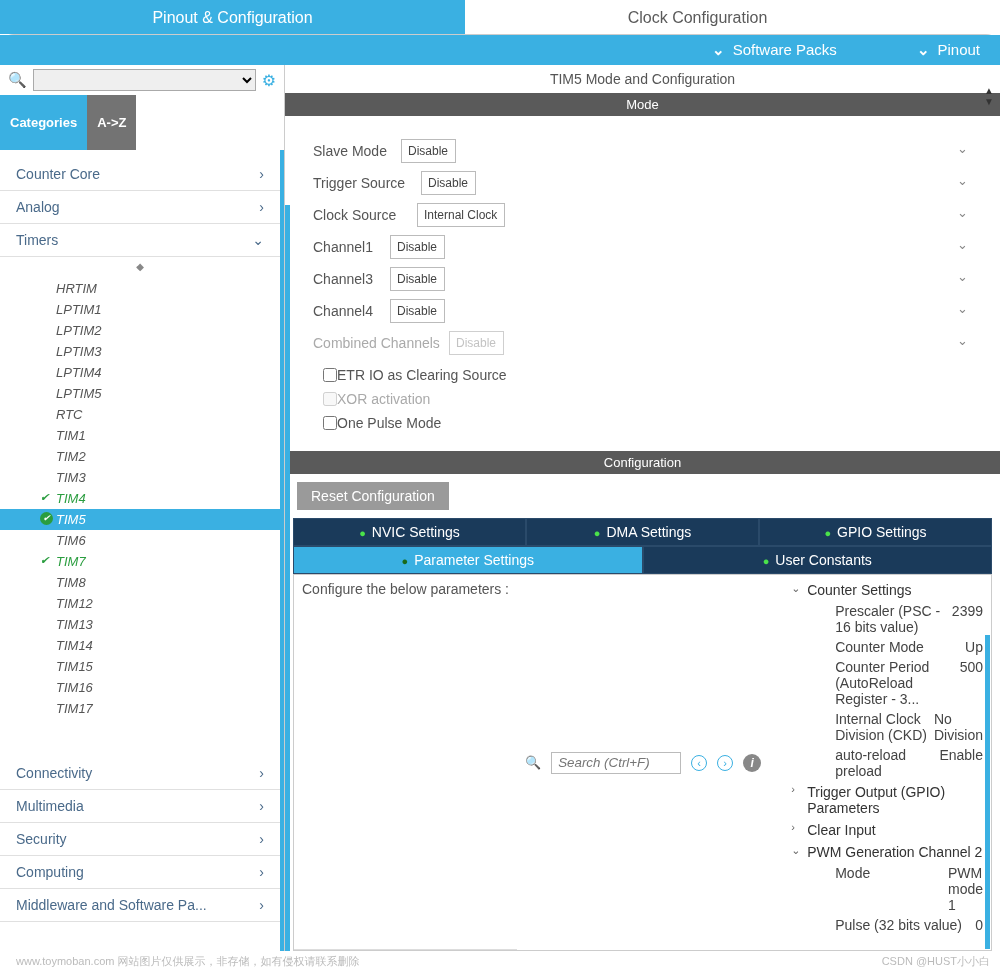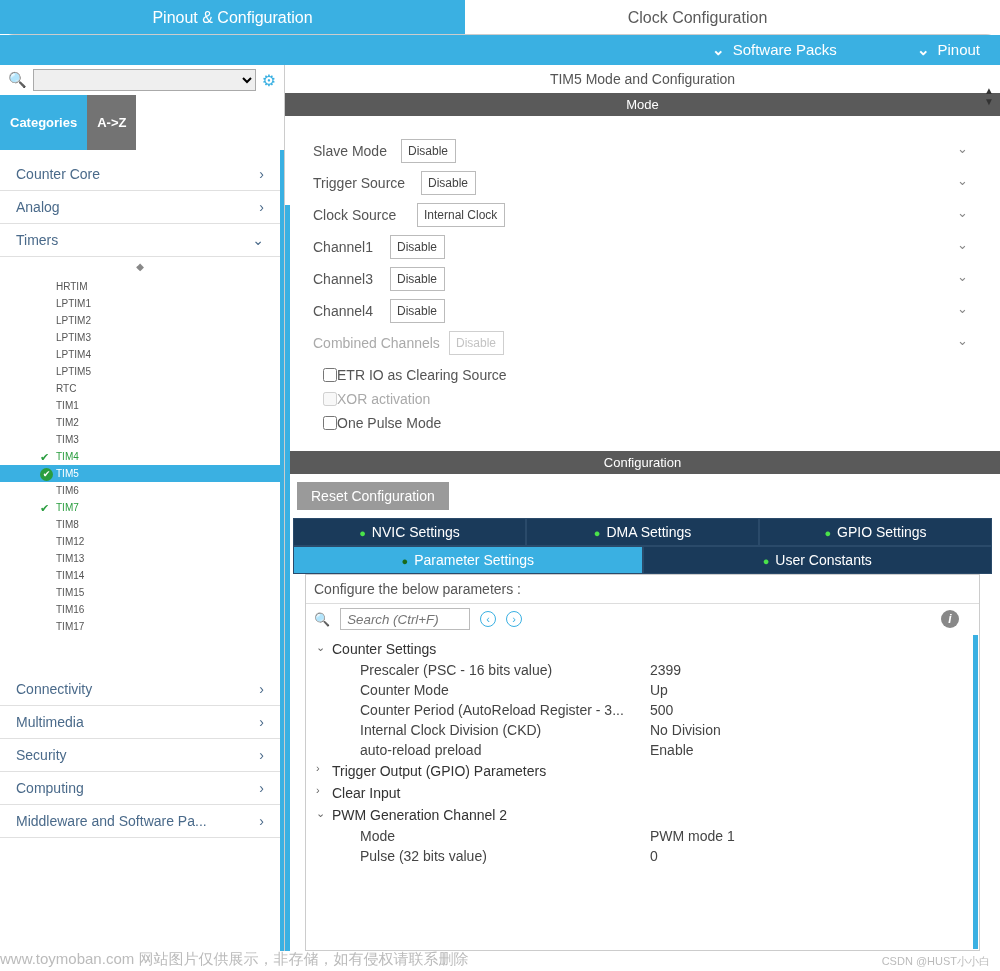--- a/index.html
+++ b/index.html
@@ -24,21 +24,21 @@
 
 .cat-tabs { display: flex; }
 .cat-tab { padding: 20px 10px; font-size: 13px; cursor: pointer; font-weight: bold; }
 .cat-tab.blue { background: #3ab0e2; color: #fff; }
 .cat-tab.dark { background: #737373; color: #fff; }
 
 .tree { flex: 1; overflow-y: auto; border-right: 4px solid #3ab0e2; padding-top: 8px; position: relative; }
 .tree-section { padding: 8px 16px; border-bottom: 1px solid #e0e0e0; display: flex; justify-content: space-between; align-items: center; cursor: pointer; color: #4a6a8a; font-size: 14px; }
 .tree-sort { text-align: center; padding: 4px 0; font-size: 10px; color: #888; }
 .tree-items { padding: 2px 0 8px 0; }
-.tree-item { padding: 3px 0 3px 56px; font-size: 10px; color: #555; cursor: pointer; position: relative; }
+.tree-item { padding: 3px 0 3px 56px; font-size: 13px; color: #555; cursor: pointer; position: relative; font-style: italic; }
 .tree-item.checked { color: #2a9d3f; }
 .tree-item.checked::before { content: "✔"; position: absolute; left: 40px; color: #2a9d3f; font-size: 11px; }
 .tree-item.selected { background: #3ab0e2; color: #fff; }
 .tree-item.selected::before { content: "✔"; position: absolute; left: 40px; color: #fff; background:#2a9d3f; border-radius:50%; width:13px; height:13px; text-align:center; line-height:13px; font-size:9px; }
 
 .content { flex: 1; display: flex; flex-direction: column; overflow: hidden; position: relative; }
 .content-scroll-left { position: absolute; left: 0; top: 140px; bottom: 0; width: 5px; background: #3ab0e2; z-index: 5; }
 .panel-title { text-align: center; padding: 6px; font-size: 14px; color: #555; }
 .panel-header { background: #5a5a5a; color: #fff; text-align: center; padding: 4px; font-size: 13px; position: relative; }
 .panel-header .spin { position: absolute; right: 6px; top: -8px; color: #333; font-size: 10px; }
@@ -63,39 +63,39 @@
 .config-section { flex: 1; display: flex; flex-direction: column; overflow: hidden; margin-top: 4px; }
 .reset-btn { margin: 8px 12px; padding: 6px 14px; background: #9a9a9a; color: #fff; border: none; font-size: 14px; cursor: pointer; width: fit-content; }
 
 .cfg-tabs { display: flex; flex-wrap: wrap; margin: 0 8px; }
 .cfg-tab { flex: 1; min-width: 200px; text-align: center; padding: 5px; font-size: 14px; cursor: pointer; border: 1px solid #2a4a6a; }
 .cfg-tab.dark { background: #1a3a5a; color: #fff; }
 .cfg-tab.light { background: #3ab0e2; color: #fff; }
 .cfg-tab .ok { color: #4ae24a; margin-right: 6px; font-size: 11px; }
 .cfg-tab.light .ok { color: #1a6a1a; }
 
-.cfg-body { margin: 0 20px; border: 1px solid #ccc; flex: 1; overflow: hidden; display: flex; flex-direction: column; position: relative; justify-content: space-between; }
+.cfg-body { margin: 0 8px; border: 1px solid #ccc; flex: 1; overflow: hidden; display: flex; flex-direction: row; position: relative; justify-content: space-between; }
 .cfg-body-scroll { position: absolute; right: 1px; top: 60px; bottom: 1px; width: 5px; background: #3ab0e2; }
 .cfg-hint { padding: 6px 8px; font-size: 14px; color: #555; border-bottom: 1px solid #ddd; }
 .cfg-search { display: flex; align-items: center; padding: 4px 8px; gap: 10px; }
 .cfg-search .mag { color: #3ab0e2; }
 .cfg-search input { width: 130px; height: 22px; border: 1px solid #bbb; padding: 0 6px; font-style: italic; color: #999; }
 .cfg-search .nav-btn { color: #3ab0e2; cursor: pointer; font-size: 15px; border:1px solid #3ab0e2; border-radius:50%; width:16px; height:16px; line-height:14px; text-align:center; font-size:11px; }
 .cfg-search .info { margin-left: auto; width: 18px; height: 18px; border-radius: 50%; background: #888; color: #fff; text-align: center; line-height: 18px; font-style: italic; font-weight: bold; font-size: 12px; margin-right:12px; }
 
 .param-tree { flex: 1; overflow-y: auto; padding: 4px 8px; }
 .pt-group { padding: 3px 0 3px 18px; font-size: 14px; color: #333; position: relative; cursor: pointer; }
 .pt-group::before { position: absolute; left: 2px; color: #666; font-size: 11px; }
 .pt-group.open::before { content: "⌄"; top: 3px; }
 .pt-group.closed::before { content: "›"; top: 2px; }
 .pt-row { display: flex; padding: 2px 0 2px 46px; font-size: 14px; color: #444; }
 .pt-row .k { width: 290px; }
 .pt-row .v { color: #444; }
 
-.watermark { position: absolute; bottom: 2px; left: 0; font-size: 15px; color: #bbb; z-index: 20; }
+.watermark { position: absolute; bottom: 2px; left: 16px; font-size: 11px; color: #bbb; z-index: 20; }
 .credit { position: absolute; bottom: 2px; right: 10px; font-size: 11px; color: #bbb; z-index: 20; }
 </style>
 </head>
 <body>
 
 <div class="top-tabs">
   <div class="top-tab active">Pinout &amp; Configuration</div>
   <div class="top-tab inactive">Clock Configuration</div>
   <div class="top-tab-narrow"></div>
 </div>

